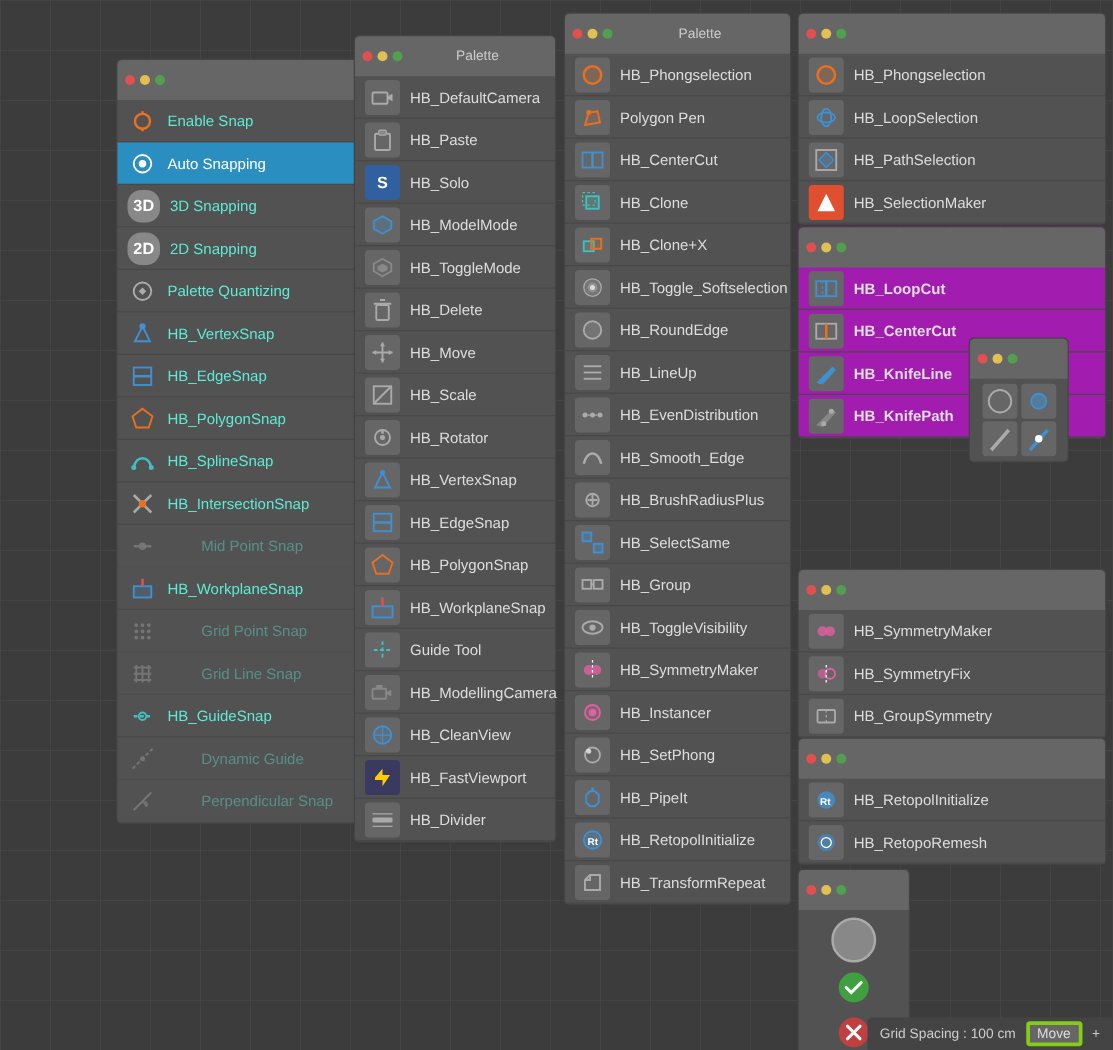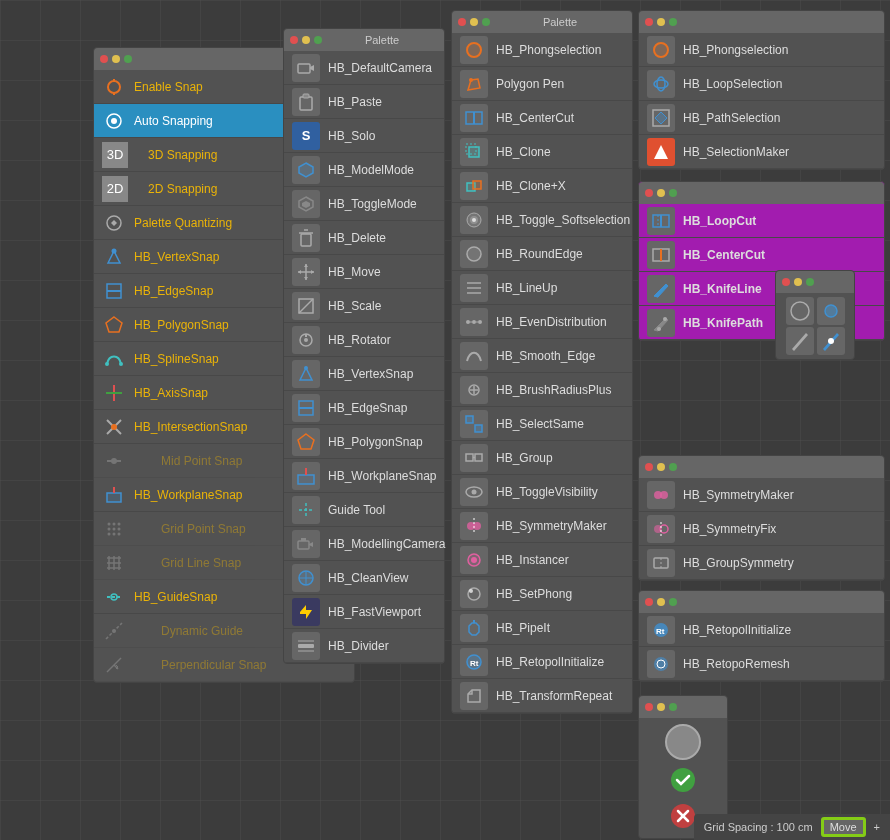--- a/index.html
+++ b/index.html
@@ -26,21 +26,21 @@
     }
 
     
     .panel {
       position: absolute;
       background: #555;
       border: 1px solid #444;
       border-radius: 4px;
     }
     .panel-titlebar {
-      height: 22px;
+      height: 32px;
       background: #666;
       border-radius: 4px 4px 0 0;
       display: flex;
       align-items: center;
       padding: 0 6px;
       gap: 4px;
     }
     .dot {
       width: 8px; height: 8px;
       border-radius: 50%;
@@ -77,31 +77,31 @@
       width: 24px;
       height: 24px;
       margin-right: 8px;
       display: flex;
       align-items: center;
       justify-content: center;
       flex-shrink: 0;
     }
     .snap-label {
       font-size: 12px;
-      color: #eab308;
+      color: #5eead4;
     }
     .snap-item.active .snap-label { color: #fff; text-align: center; }
 
     
     .badge-3d, .badge-2d {
       width: 26px; height: 26px;
-      border-radius: 0;
+      border-radius: 11px;
       display: flex; align-items: center; justify-content: center;
-      font-weight: normal; font-size: 13px;
-      margin-right: 20px;
+      font-weight: bold; font-size: 13px;
+      margin-right: 8px;
       flex-shrink: 0;
     }
     .badge-3d { background: #888; color: #fff; }
     .badge-2d { background: #888; color: #ffffff; }
 
     
     .palette-panel {
       background: #525252;
     }
     .palette-item {
@@ -266,29 +266,20 @@
     <div class="snap-icon">
       <svg class="snap-svg" viewBox="0 0 20 20">
         <path d="M3 15 C5 5, 15 5, 17 15" stroke="#40c0c0" stroke-width="2" fill="none"></path>
         <circle cx="3" cy="15" r="2" fill="#40c0c0"></circle>
         <circle cx="17" cy="15" r="2" fill="#40c0c0"></circle>
       </svg>
     </div>
     <span class="snap-label">HB_SplineSnap</span>
   </div>
 
-  <div class="snap-item">
-    <div class="snap-icon">
-      <svg class="snap-svg" viewBox="0 0 20 20">
-        <line x1="10" y1="2" x2="10" y2="18" stroke="#e05050" stroke-width="2"></line>
-        <line x1="2" y1="10" x2="18" y2="10" stroke="#40a040" stroke-width="2"></line>
-      </svg>
-    </div>
-    <span class="snap-label">HB_AxisSnap</span>
-  </div>
 
   <div class="snap-item">
     <div class="snap-icon">
       <svg class="snap-svg" viewBox="0 0 20 20">
         <path d="M3 3 L17 17" stroke="#aaa" stroke-width="2"></path>
         <path d="M17 3 L3 17" stroke="#aaa" stroke-width="2"></path>
         <circle cx="10" cy="10" r="3" fill="#e87020"></circle>
       </svg>
     </div>
     <span class="snap-label">HB_IntersectionSnap</span>

